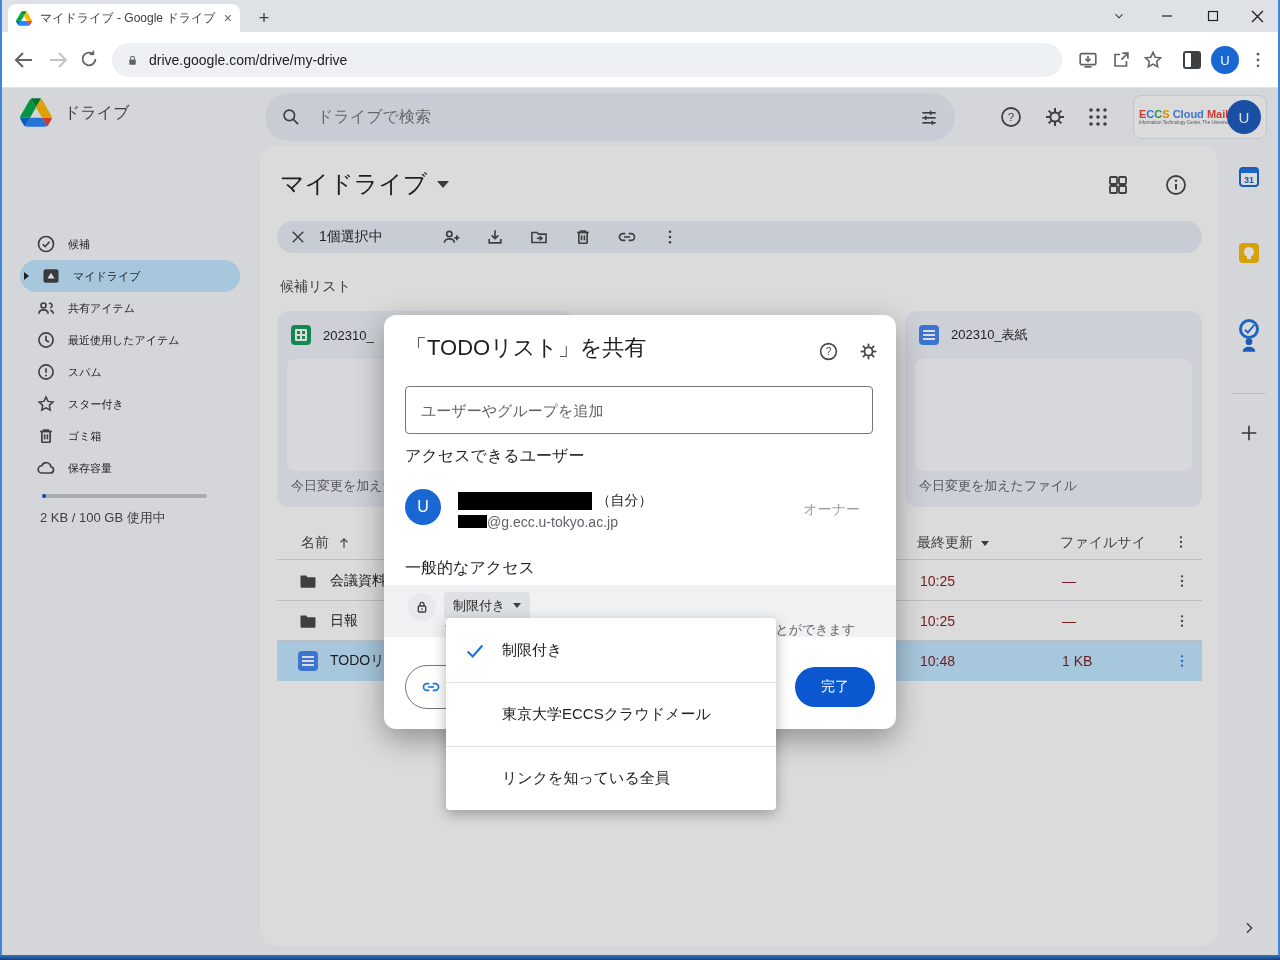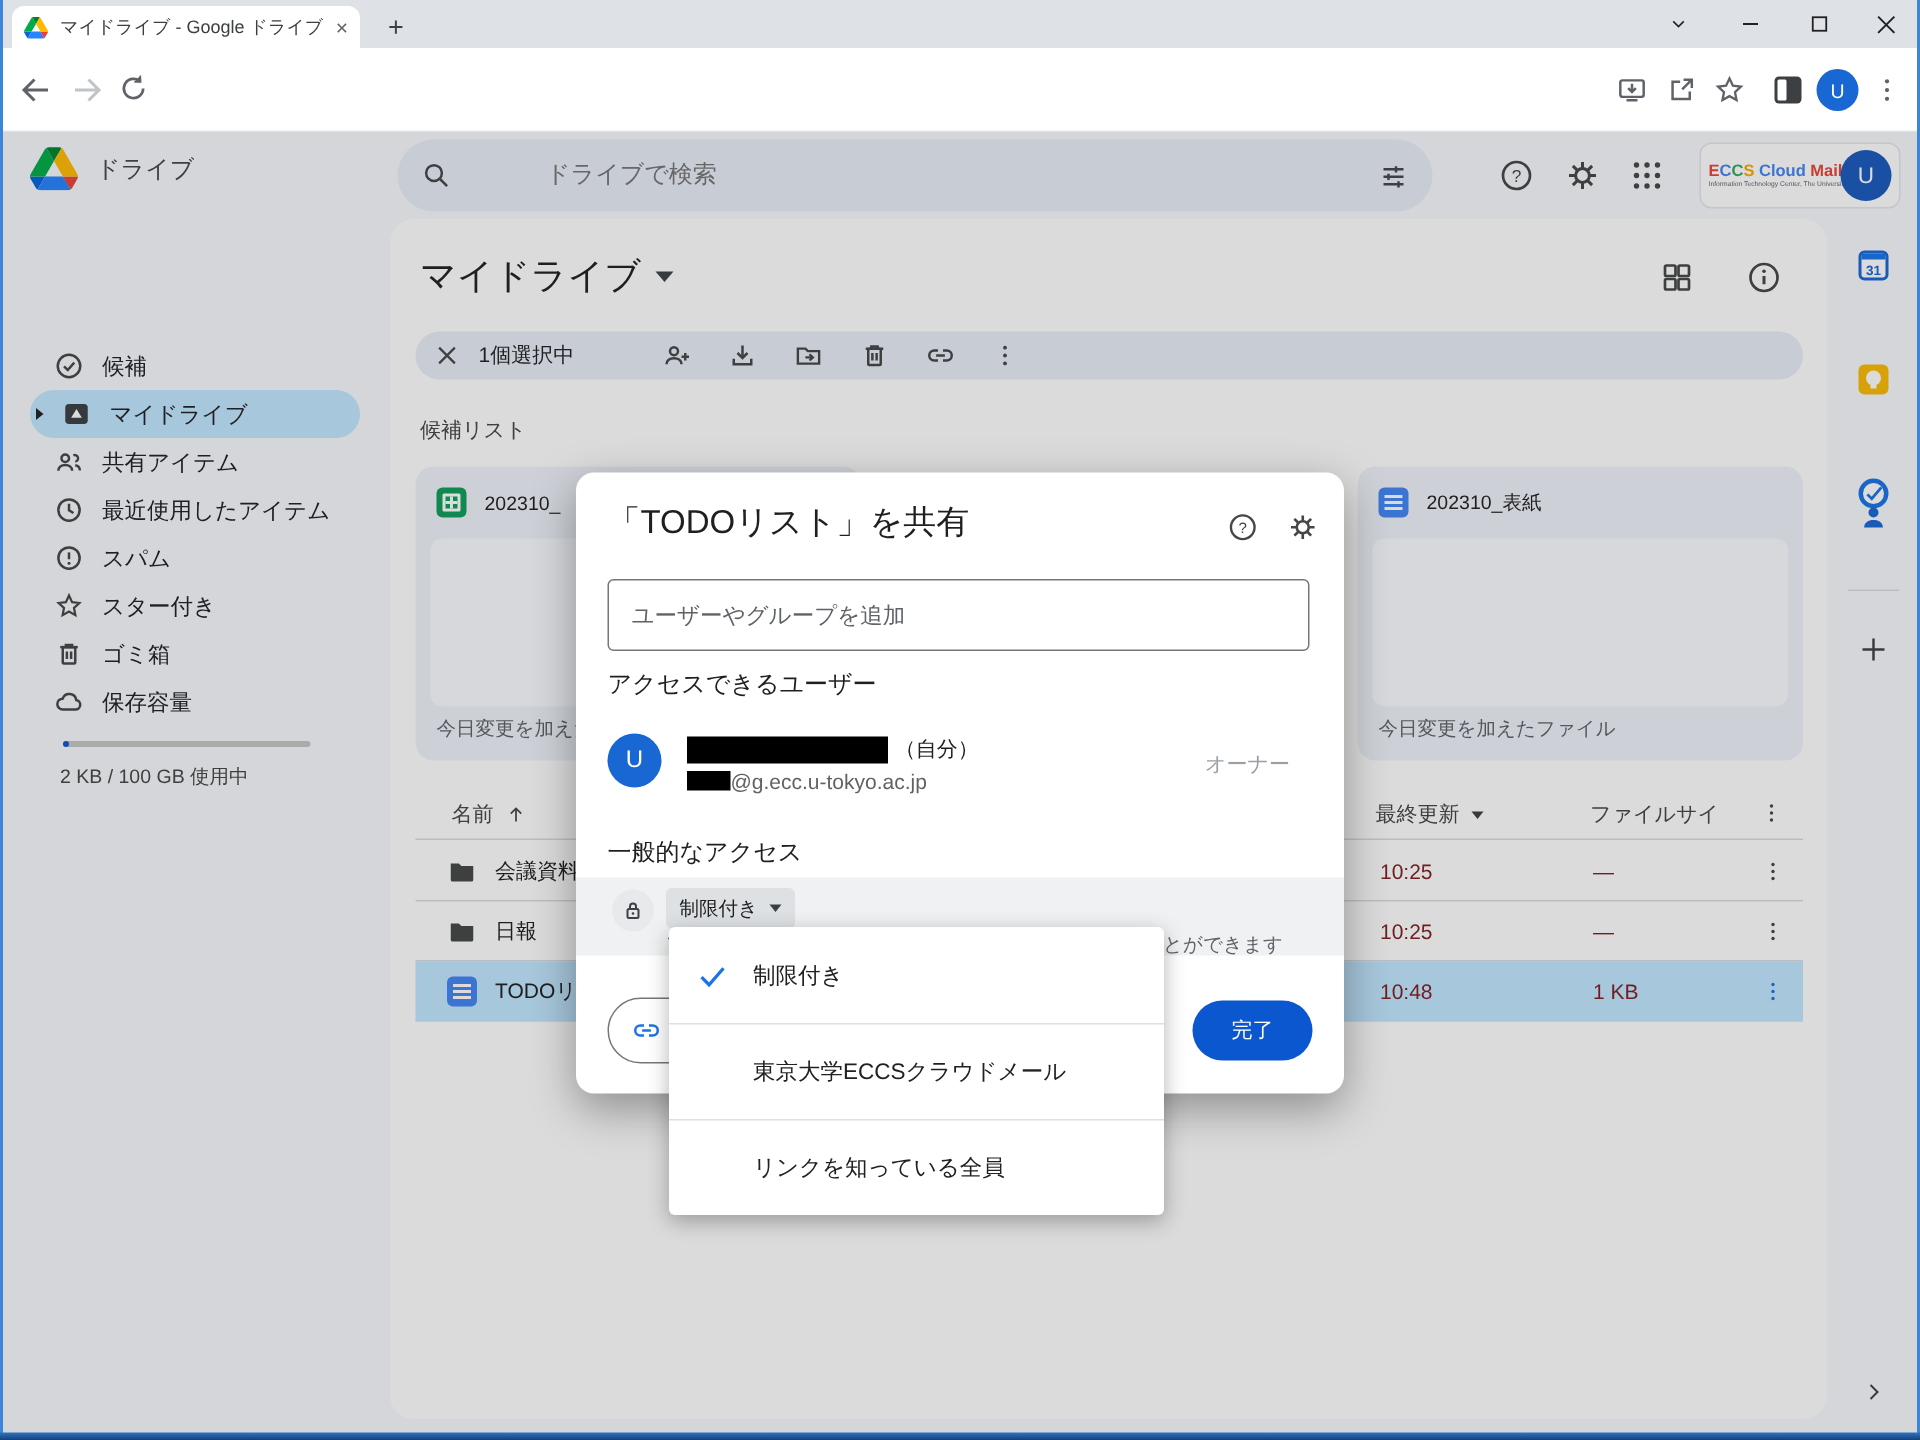--- a/index.html
+++ b/index.html
@@ -33,42 +33,42 @@
   .urltext{font-size:14px;color:#202124;margin-left:10px;}
   .tb-avatar{width:28px;height:28px;border-radius:50%;background:#1967d2;color:#fff;font-size:13px;
              display:flex;align-items:center;justify-content:center;}
   .sidepanel-ic{width:18px;height:18px;background:#3c4043;border-radius:3px;position:relative;}
   .sidepanel-ic::after{content:"";position:absolute;left:2px;top:2px;bottom:2px;width:6px;background:#fff;border-radius:1px;}
 
   
   .drive{left:0;top:88px;width:1280px;height:872px;background:#f8fafd;overflow:hidden;}
   .dlogo-txt{font-size:16px;color:#45484b;}
   .searchbar{left:265px;top:5px;width:690px;height:48px;background:#e9eef6;border-radius:24px;
-             display:flex;align-items:center;padding:0 16px;gap:47px;}
+             display:flex;align-items:center;padding:0 16px;}
   .searchbar input{border:0;background:transparent;outline:none;font-size:16px;color:#1f1f1f;flex:1;margin-left:14px;
                    font-family:inherit;}
   .hdric{top:17px;width:24px;height:24px;}
   .chip{left:1133px;top:7px;width:134px;height:44px;background:#fff;border:1px solid #e3e6ea;border-radius:8px;
         display:flex;align-items:center;padding:0 5px;}
   .chip-logo{width:86px;line-height:1.1;}
   .chip-l1{font-size:11px;font-weight:bold;white-space:nowrap;}
   .chip-l2{font-size:4.5px;color:#5f6368;white-space:nowrap;}
   .lr{color:#ea4335;} .lb{color:#4285f4;} .lg{color:#34a853;} .ly{color:#f9ab00;}
   .chip-avatar{width:34px;height:34px;border-radius:50%;background:#185abc;color:#fff;font-size:15px;
                display:flex;align-items:center;justify-content:center;margin-left:auto;}
 
   
   .sidebar{left:0;top:58px;width:256px;height:814px;}
   .newbtn{left:20px;top:14px;width:97px;height:55px;background:#fff;border-radius:16px;
           box-shadow:0 1px 3px rgba(60,64,67,.35);display:flex;align-items:center;padding:0 16px;gap:12px;}
   .newbtn span{font-size:15px;color:#1f1f1f;}
   .nav{left:0;top:82px;width:256px;}
   .nav-item{height:32px;margin:0 16px 0 20px;border-radius:16px;display:flex;align-items:center;
             padding-left:16px;gap:12px;}
-  .nav-item .lbl{font-size:15px;color:#202124;}
+  .nav-item .lbl{font-size:11px;color:#202124;}
   .nav-item.sel{background:#c2e7ff;padding-left:4px;}
   .tri-r{width:0;height:0;border-top:4px solid transparent;border-bottom:4px solid transparent;border-left:5px solid #202124;}
   .storagebar{left:42px;top:348px;width:165px;height:4px;background:#c4c7c5;border-radius:2px;}
   .storagebar i{position:absolute;left:0;top:0;width:4px;height:4px;background:#0b57d0;border-radius:2px;}
   .storagetxt{left:40px;top:363px;font-size:13px;color:#444746;}
 
   
   .main{left:260px;top:58px;width:958px;height:800px;background:#fff;border-radius:16px;}
   .main-title{left:20px;top:22px;font-size:24px;color:#1f1f1f;display:flex;align-items:center;gap:10px;}
   .caret-d{width:0;height:0;border-left:6px solid transparent;border-right:6px solid transparent;border-top:7px solid #3c4043;}
@@ -194,20 +194,29 @@
       <svg width="24" height="24" viewBox="0 0 24 24">
           <path d="M4 12h15M13 5l7 7-7 7" fill="none" stroke="#c0c4c9" stroke-width="2"></path>
         </svg>
     </div>
     <div class="abs navic" style="left:78px;">
       <svg width="22" height="22" viewBox="0 0 24 24">
           <path d="M19 12a7 7 0 1 1-2.05-4.95" fill="none" stroke="#5f6368" stroke-width="2"></path>
           <polyline points="17,2.6 17.3,7.3 12.6,7.3" fill="#5f6368" stroke="#5f6368" stroke-width="1"></polyline>
         </svg>
     </div>
+    <div class="abs urlbar">
+      <span>
+        <svg width="13" height="15" viewBox="0 0 24 24">
+            <rect x="6" y="10" width="12" height="10" rx="1.5" fill="#5f6368"></rect>
+            <path d="M8.5 10V7.5a3.5 3.5 0 0 1 7 0V10" fill="none" stroke="#5f6368" stroke-width="2"></path>
+          </svg>
+      </span>
+      <span class="urltext">drive.google.com/drive/my-drive</span>
+    </div>
     <div class="abs navic" style="left:1077px;top:17px;">
       <svg width="22" height="22" viewBox="0 0 24 24">
           <rect x="3.5" y="5" width="17" height="12" rx="1.5" fill="none" stroke="#5f6368" stroke-width="1.8"></rect>
           <line x1="12" y1="7.5" x2="12" y2="13" stroke="#5f6368" stroke-width="1.8"></line>
           <polyline points="9.2,10.6 12,13.4 14.8,10.6" fill="none" stroke="#5f6368" stroke-width="1.8"></polyline>
           <line x1="8" y1="19.5" x2="16" y2="19.5" stroke="#5f6368" stroke-width="1.8"></line>
         </svg>
     </div>
     <div class="abs navic" style="left:1110px;top:17px;">
       <svg width="22" height="22" viewBox="0 0 24 24" fill="none" stroke="#5f6368" stroke-width="1.8">

